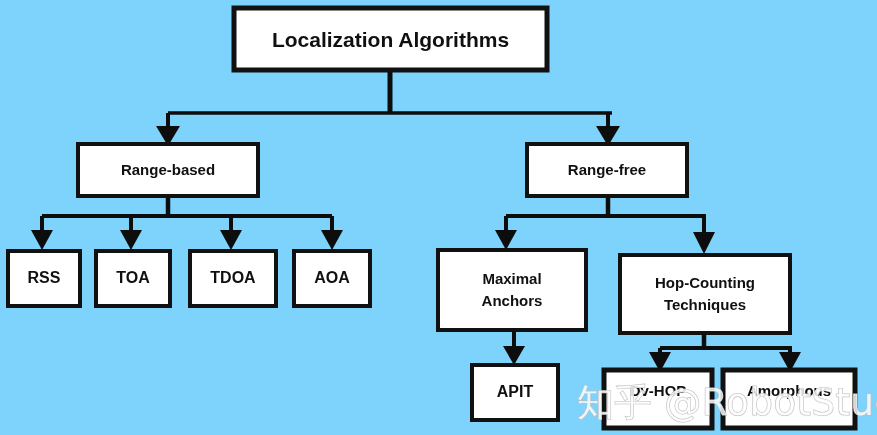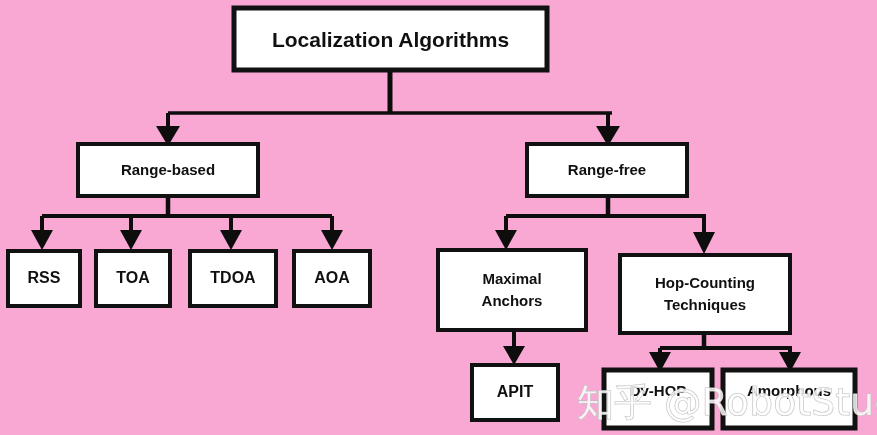--- a/index.html
+++ b/index.html
@@ -10,21 +10,21 @@
   body {
     width: 877px;
     height: 435px;
     overflow: hidden;
     font-family: "Liberation Sans", sans-serif;
   }
   #diagram-root {
     position: relative;
     width: 877px;
     height: 435px;
-    background: #f9a8d4;
+    background: #7dd3fc;
   }
   svg.flow {
     position: absolute;
     left: 0;
     top: 0;
     width: 877px;
     height: 435px;
     display: block;
   }
   .node-rect {

